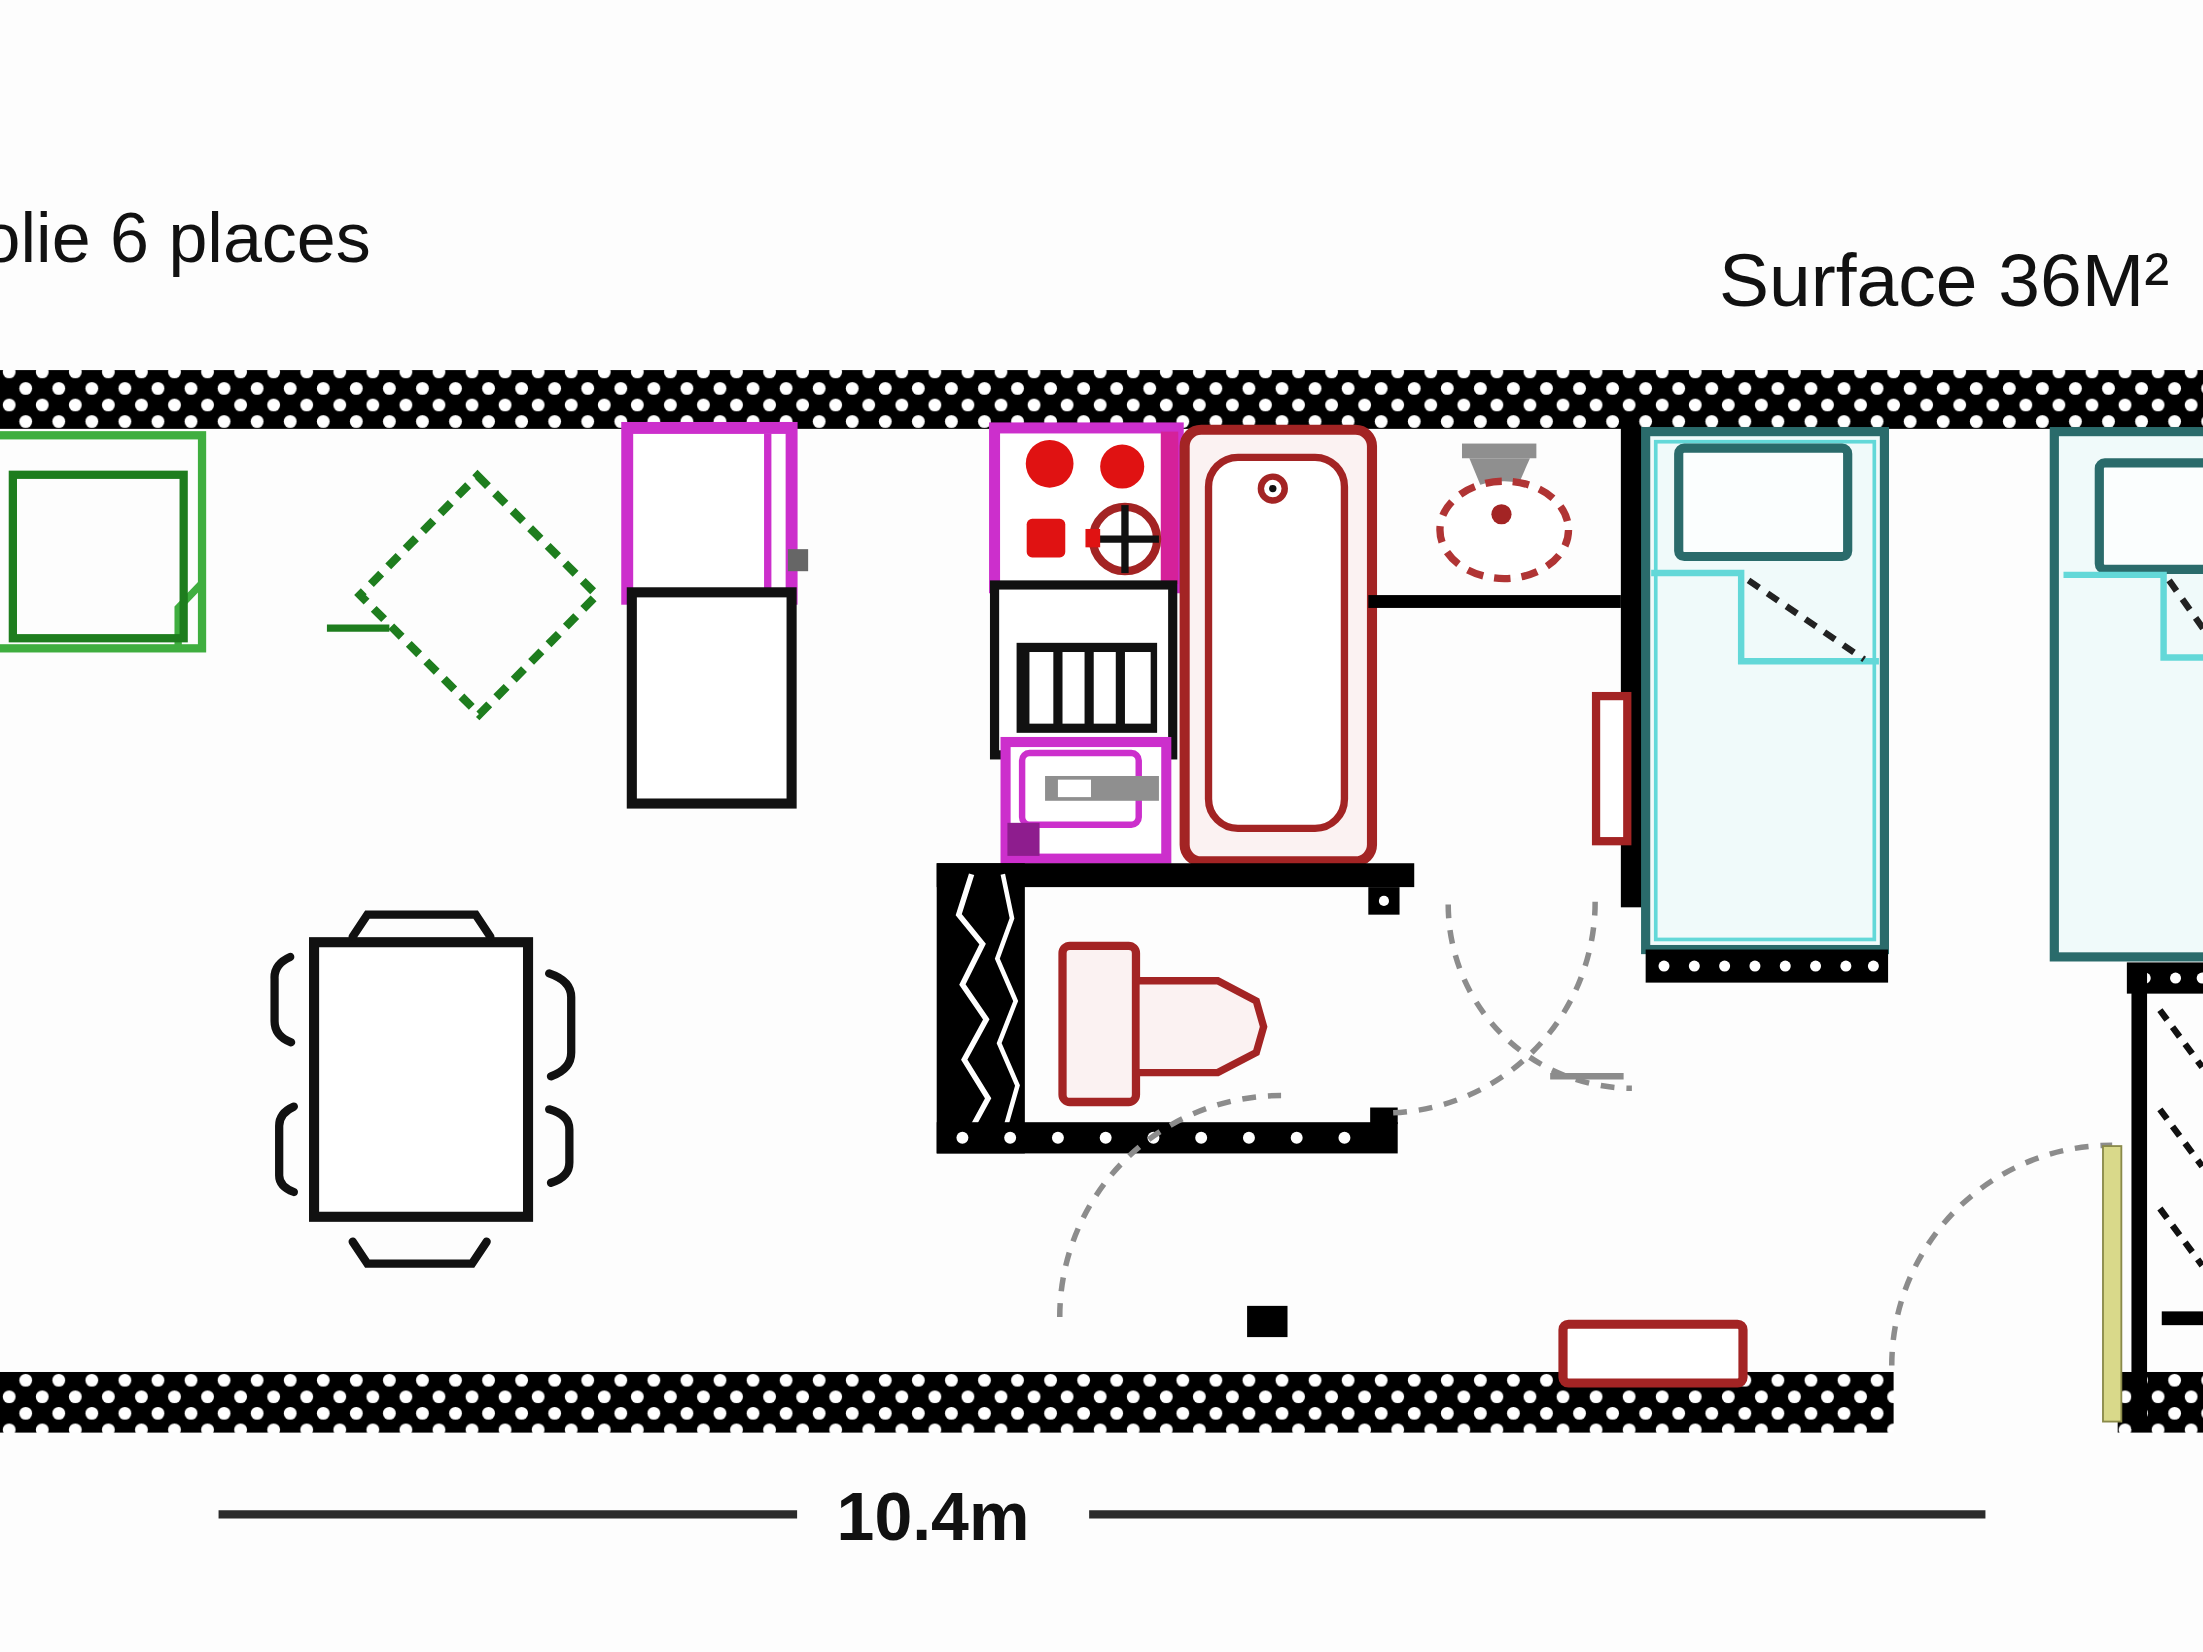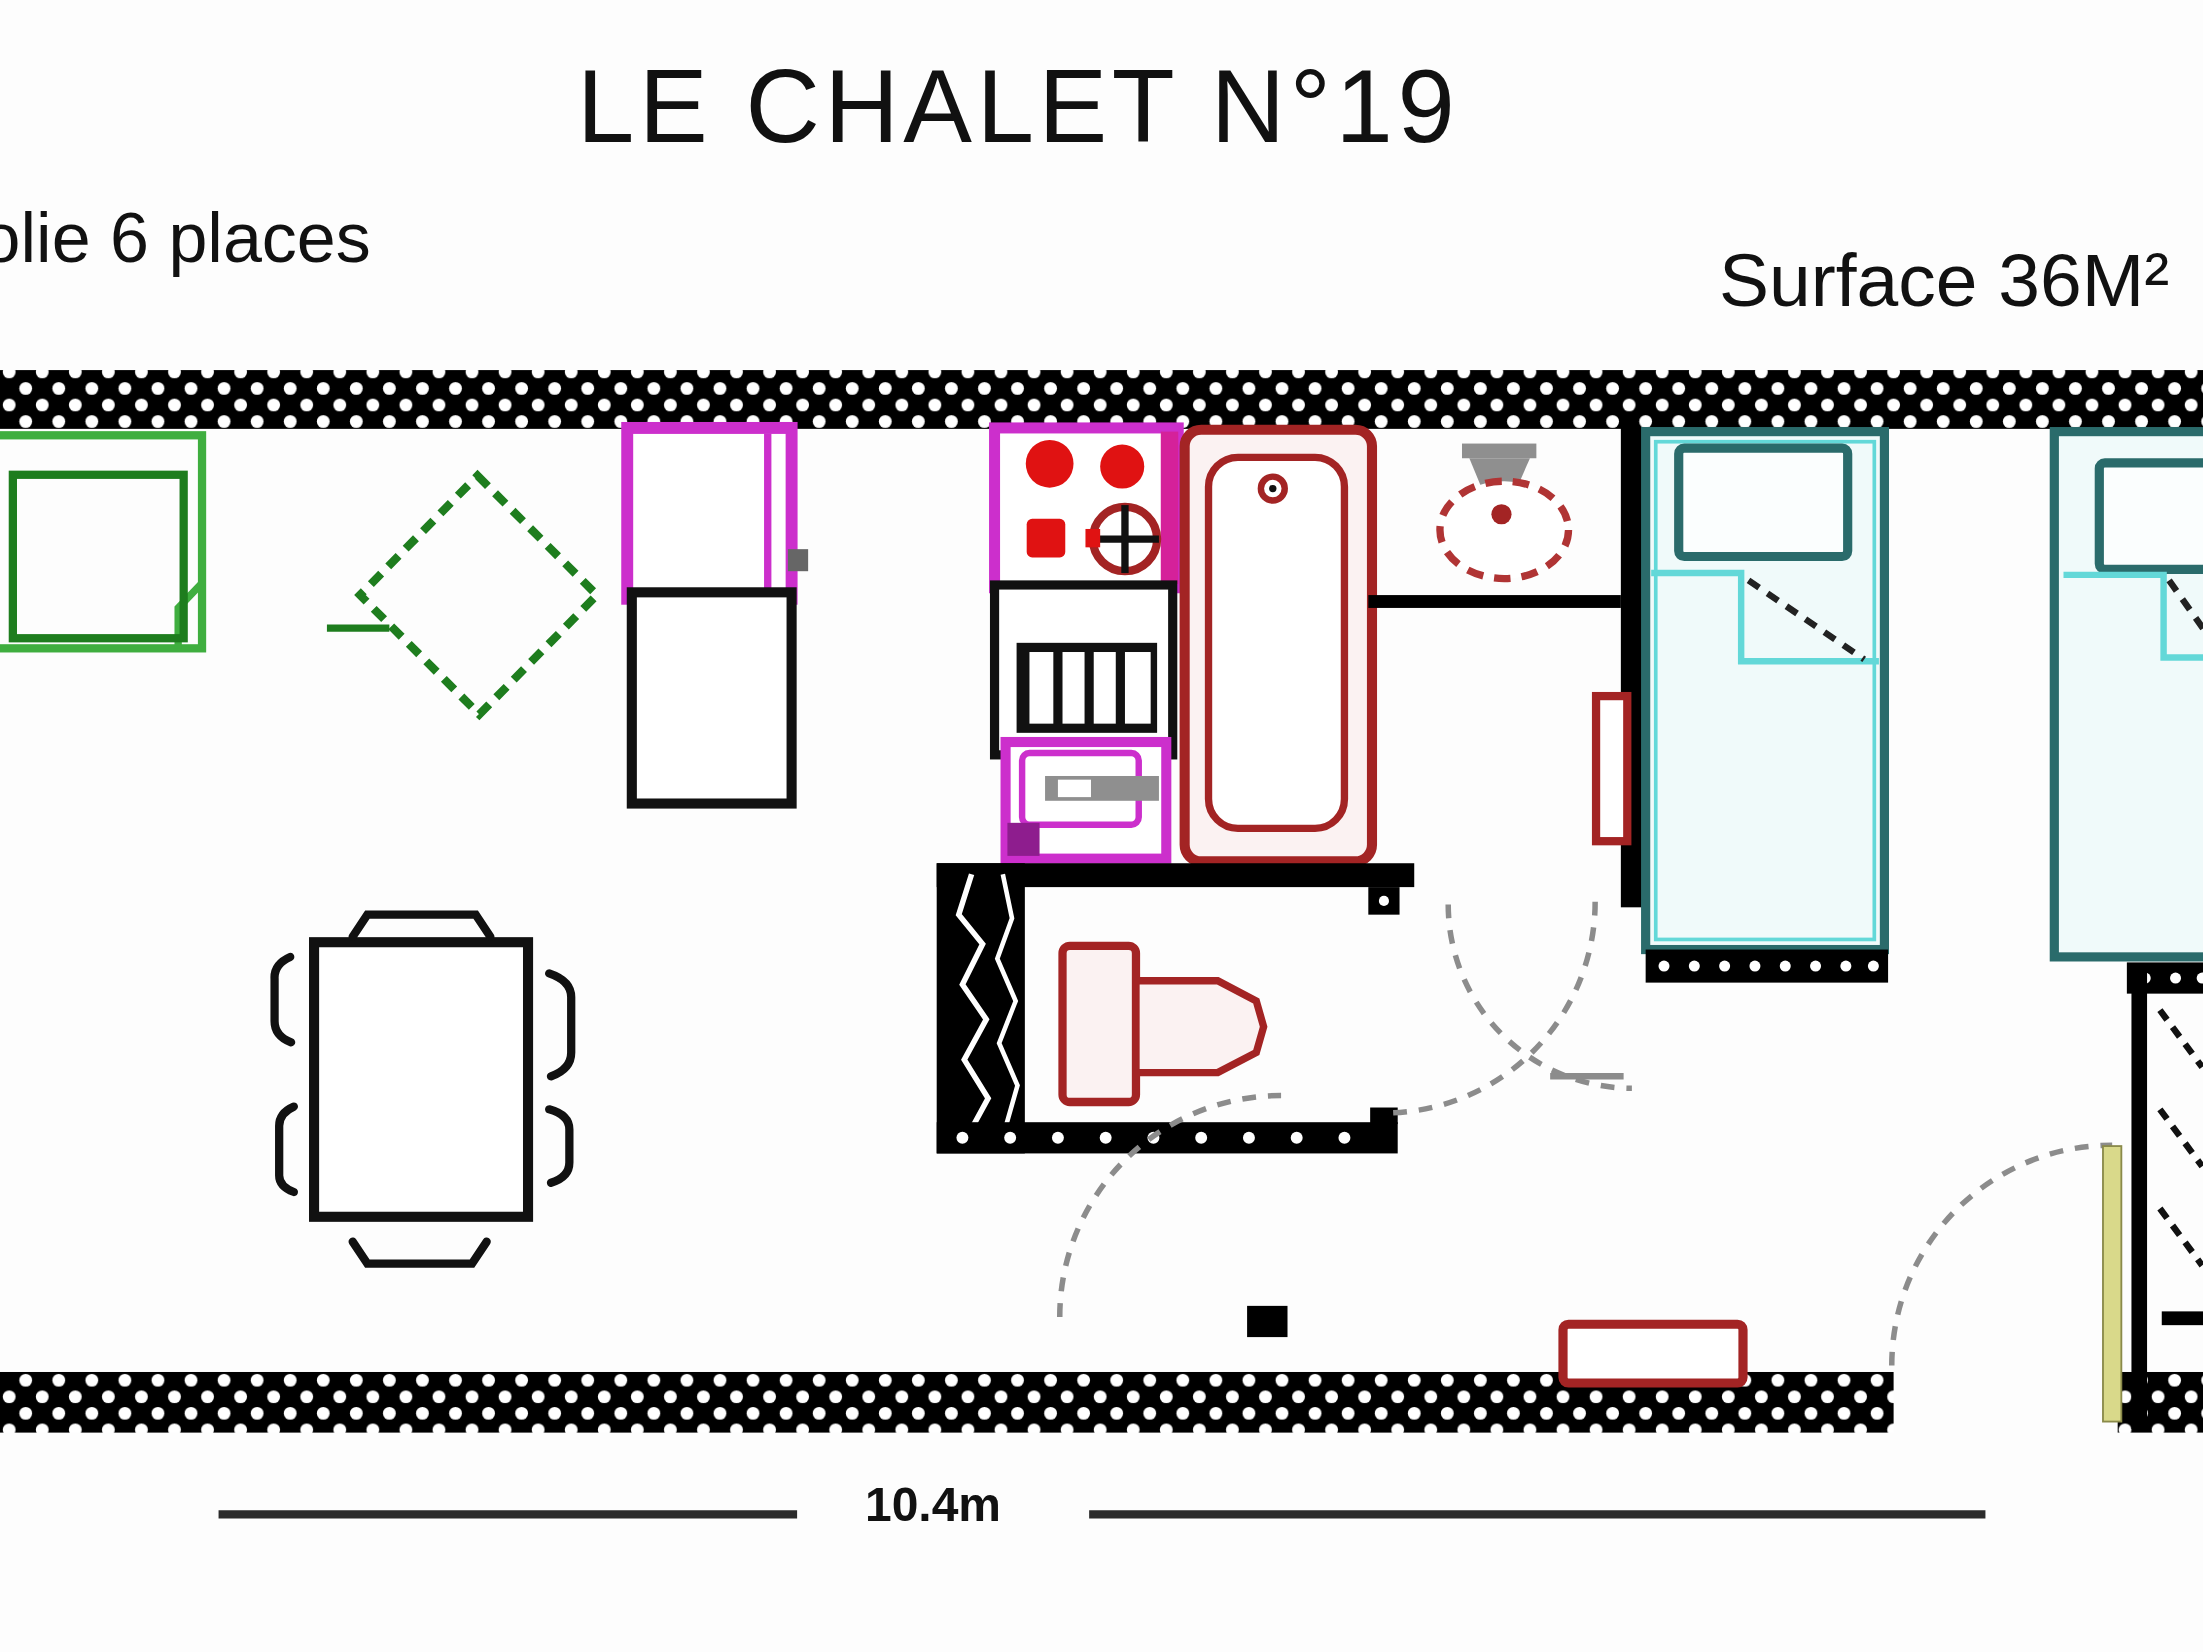--- a/index.html
+++ b/index.html
@@ -12,21 +12,21 @@
   html,body{margin:0;padding:0;background:#ffffff;}
   .stage{
     position:relative; width:2204px; height:1653px; overflow:hidden;
     background:#fdfdfd; font-family:"Liberation Sans", sans-serif; color:var(--c-text);
   }
   .stage svg{position:absolute;left:0;top:0;}
   .txt{position:absolute; white-space:nowrap; color:var(--c-text);}
   .title{left:577px; top:48px; font-size:103px; letter-spacing:4.6px; font-weight:400;}
   .capacity{left:-18.4px; top:198px; font-size:70px;}
   .surface{left:1686px; top:237px; font-size:75px;margin-left:33px;}
-  .dimension{left:933px; top:1477px; font-size:48px; font-weight:700; transform:translateX(-50%);}
+  .dimension{left:933px; top:1477px; font-size:68px; font-weight:700; transform:translateX(-50%);}
 </style>
 </head>
 <body>
 
 <div class="stage">
 
   <svg width="2204" height="1653" viewBox="0 0 2400 1800">
     <defs>
       <pattern id="dots" width="36" height="36" patternUnits="userSpaceOnUse">
         <rect width="36" height="36" fill="var(--c-wall)"></rect>
@@ -198,18 +198,17 @@
         <path d="M598,1208 Q620,1214 620,1230 L620,1266 Q620,1282 600,1288"></path>
       </g>
     </g>
 
     <g stroke="#2b2b2b" stroke-width="9">
       <line x1="238" y1="1649" x2="868" y2="1649"></line>
       <line x1="1186" y1="1649" x2="2162" y2="1649"></line>
     </g>
   </svg>
 
-  <div class="txt title">LE CHALET N°19</div>
   <div class="txt capacity">olie 6 places</div>
   <div class="txt surface">Surface 36M²</div>
   <div class="txt dimension">10.4m</div>
 </div>
 
 
 </body></html>

